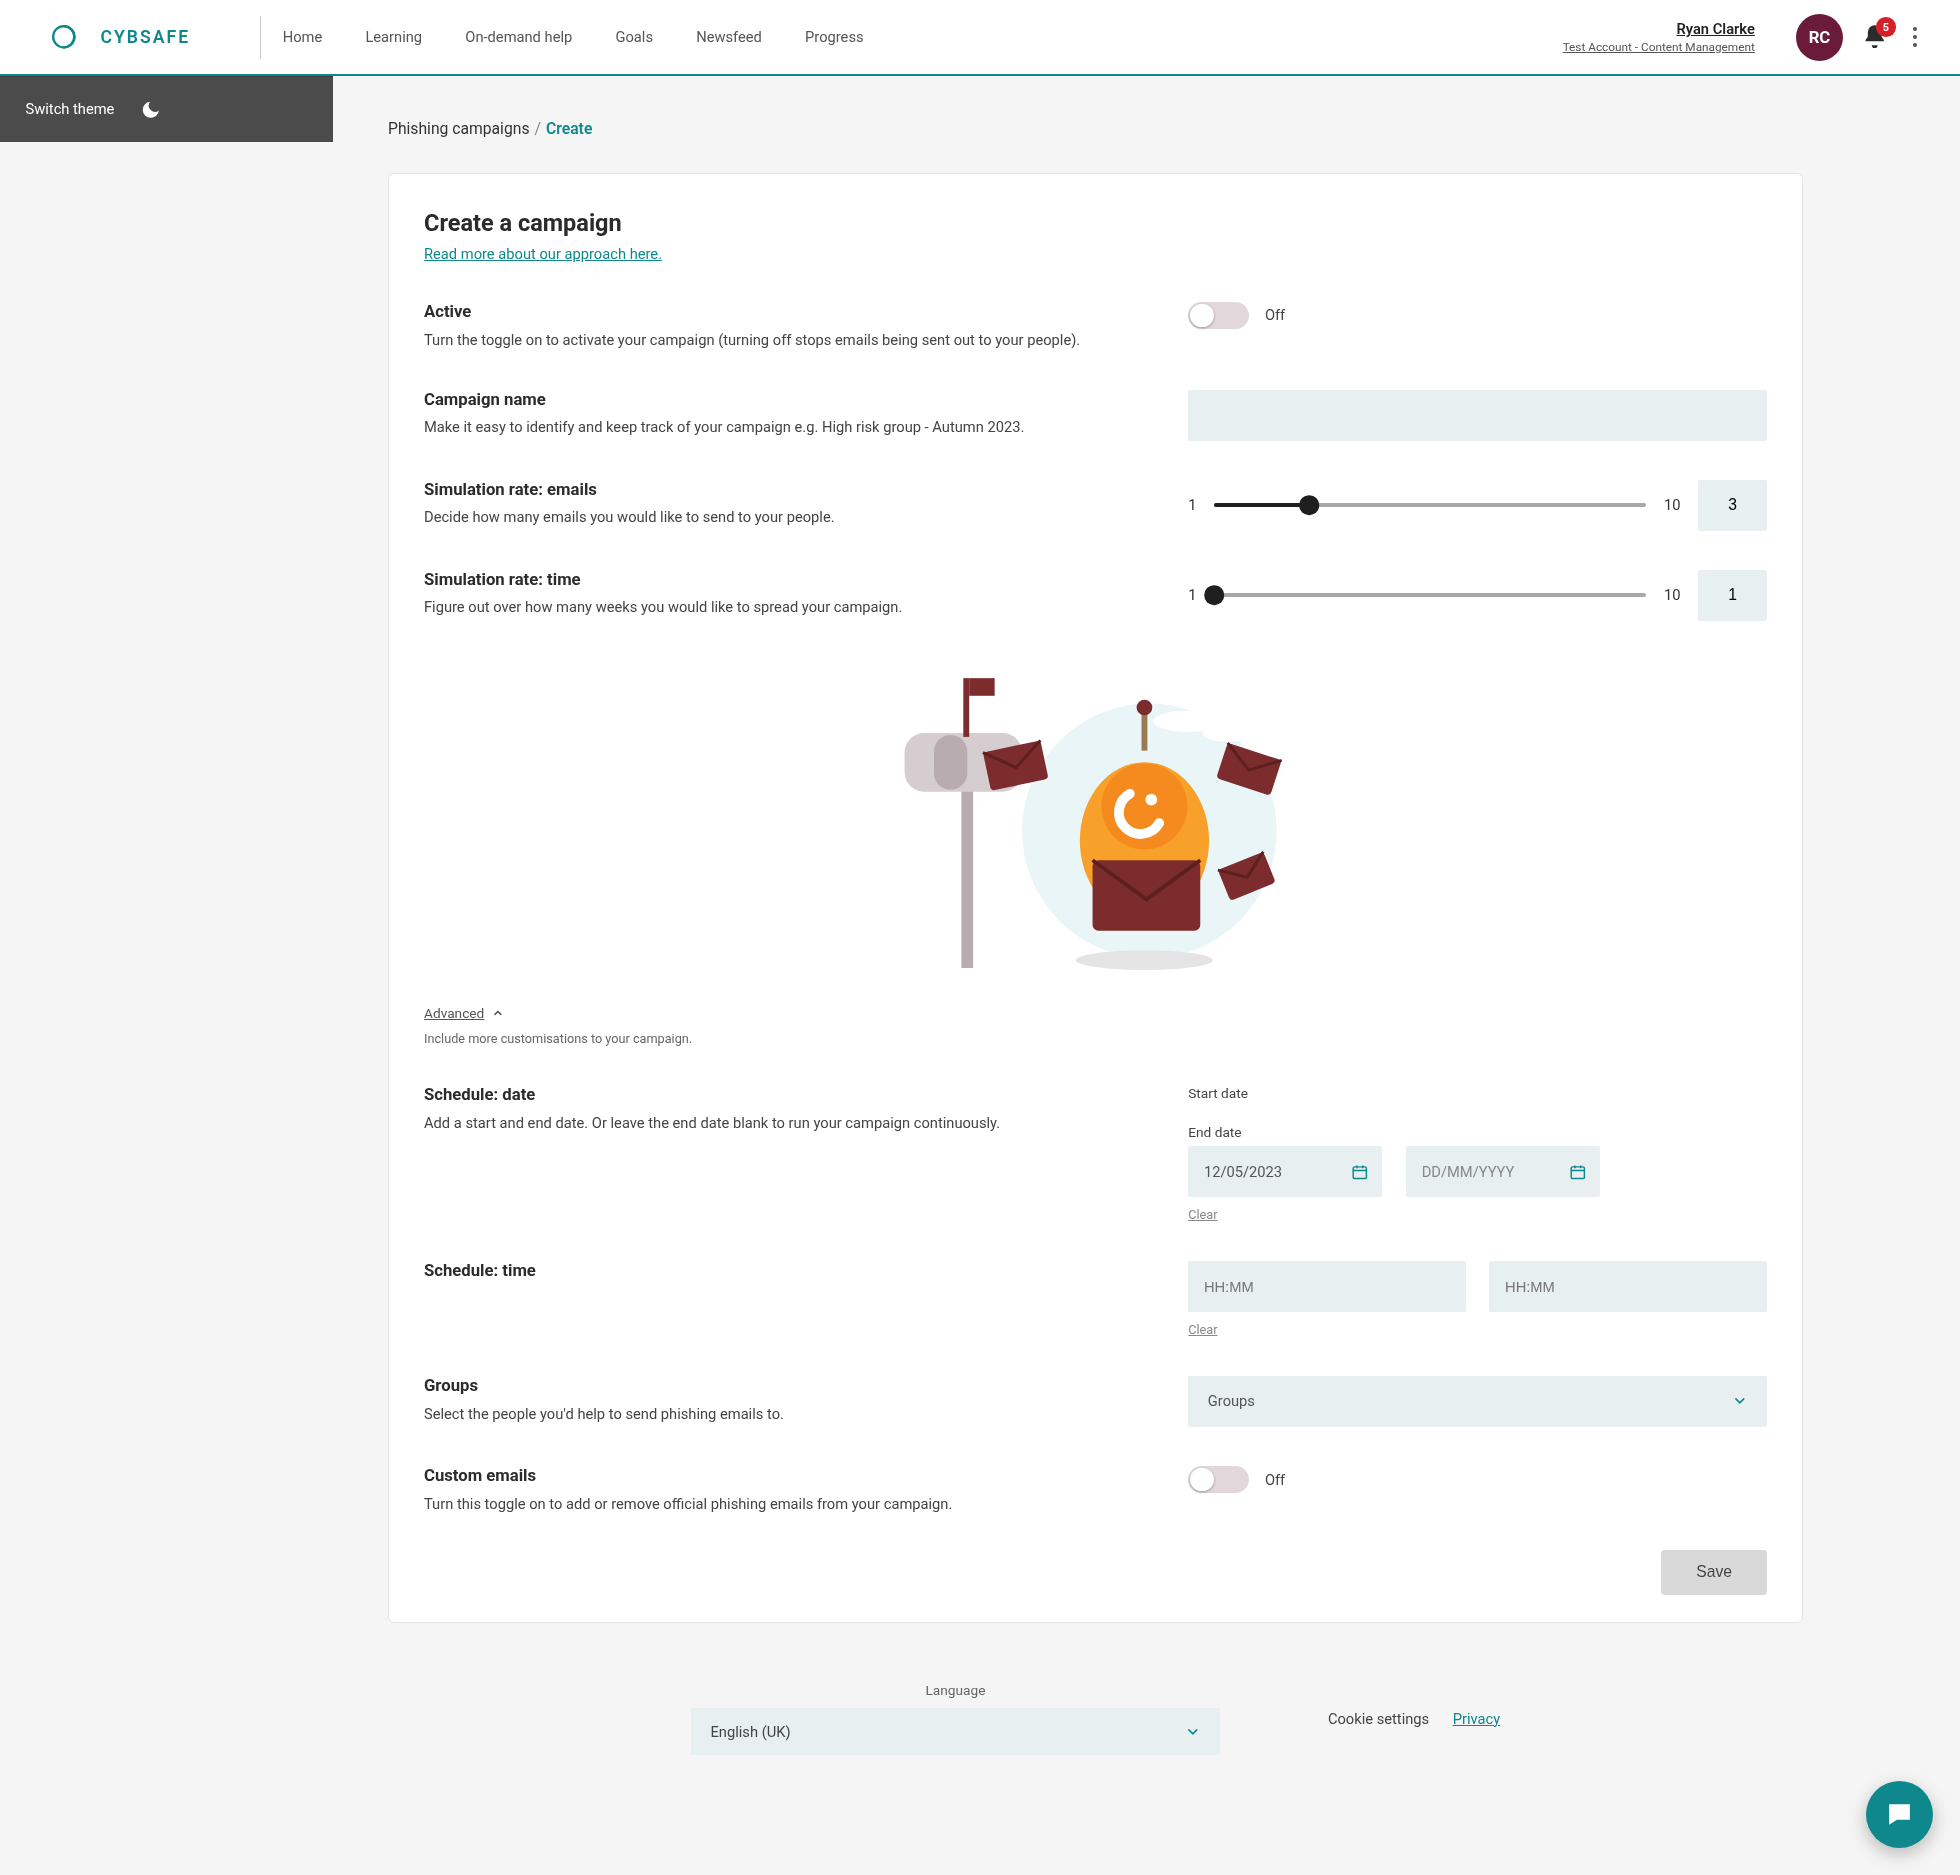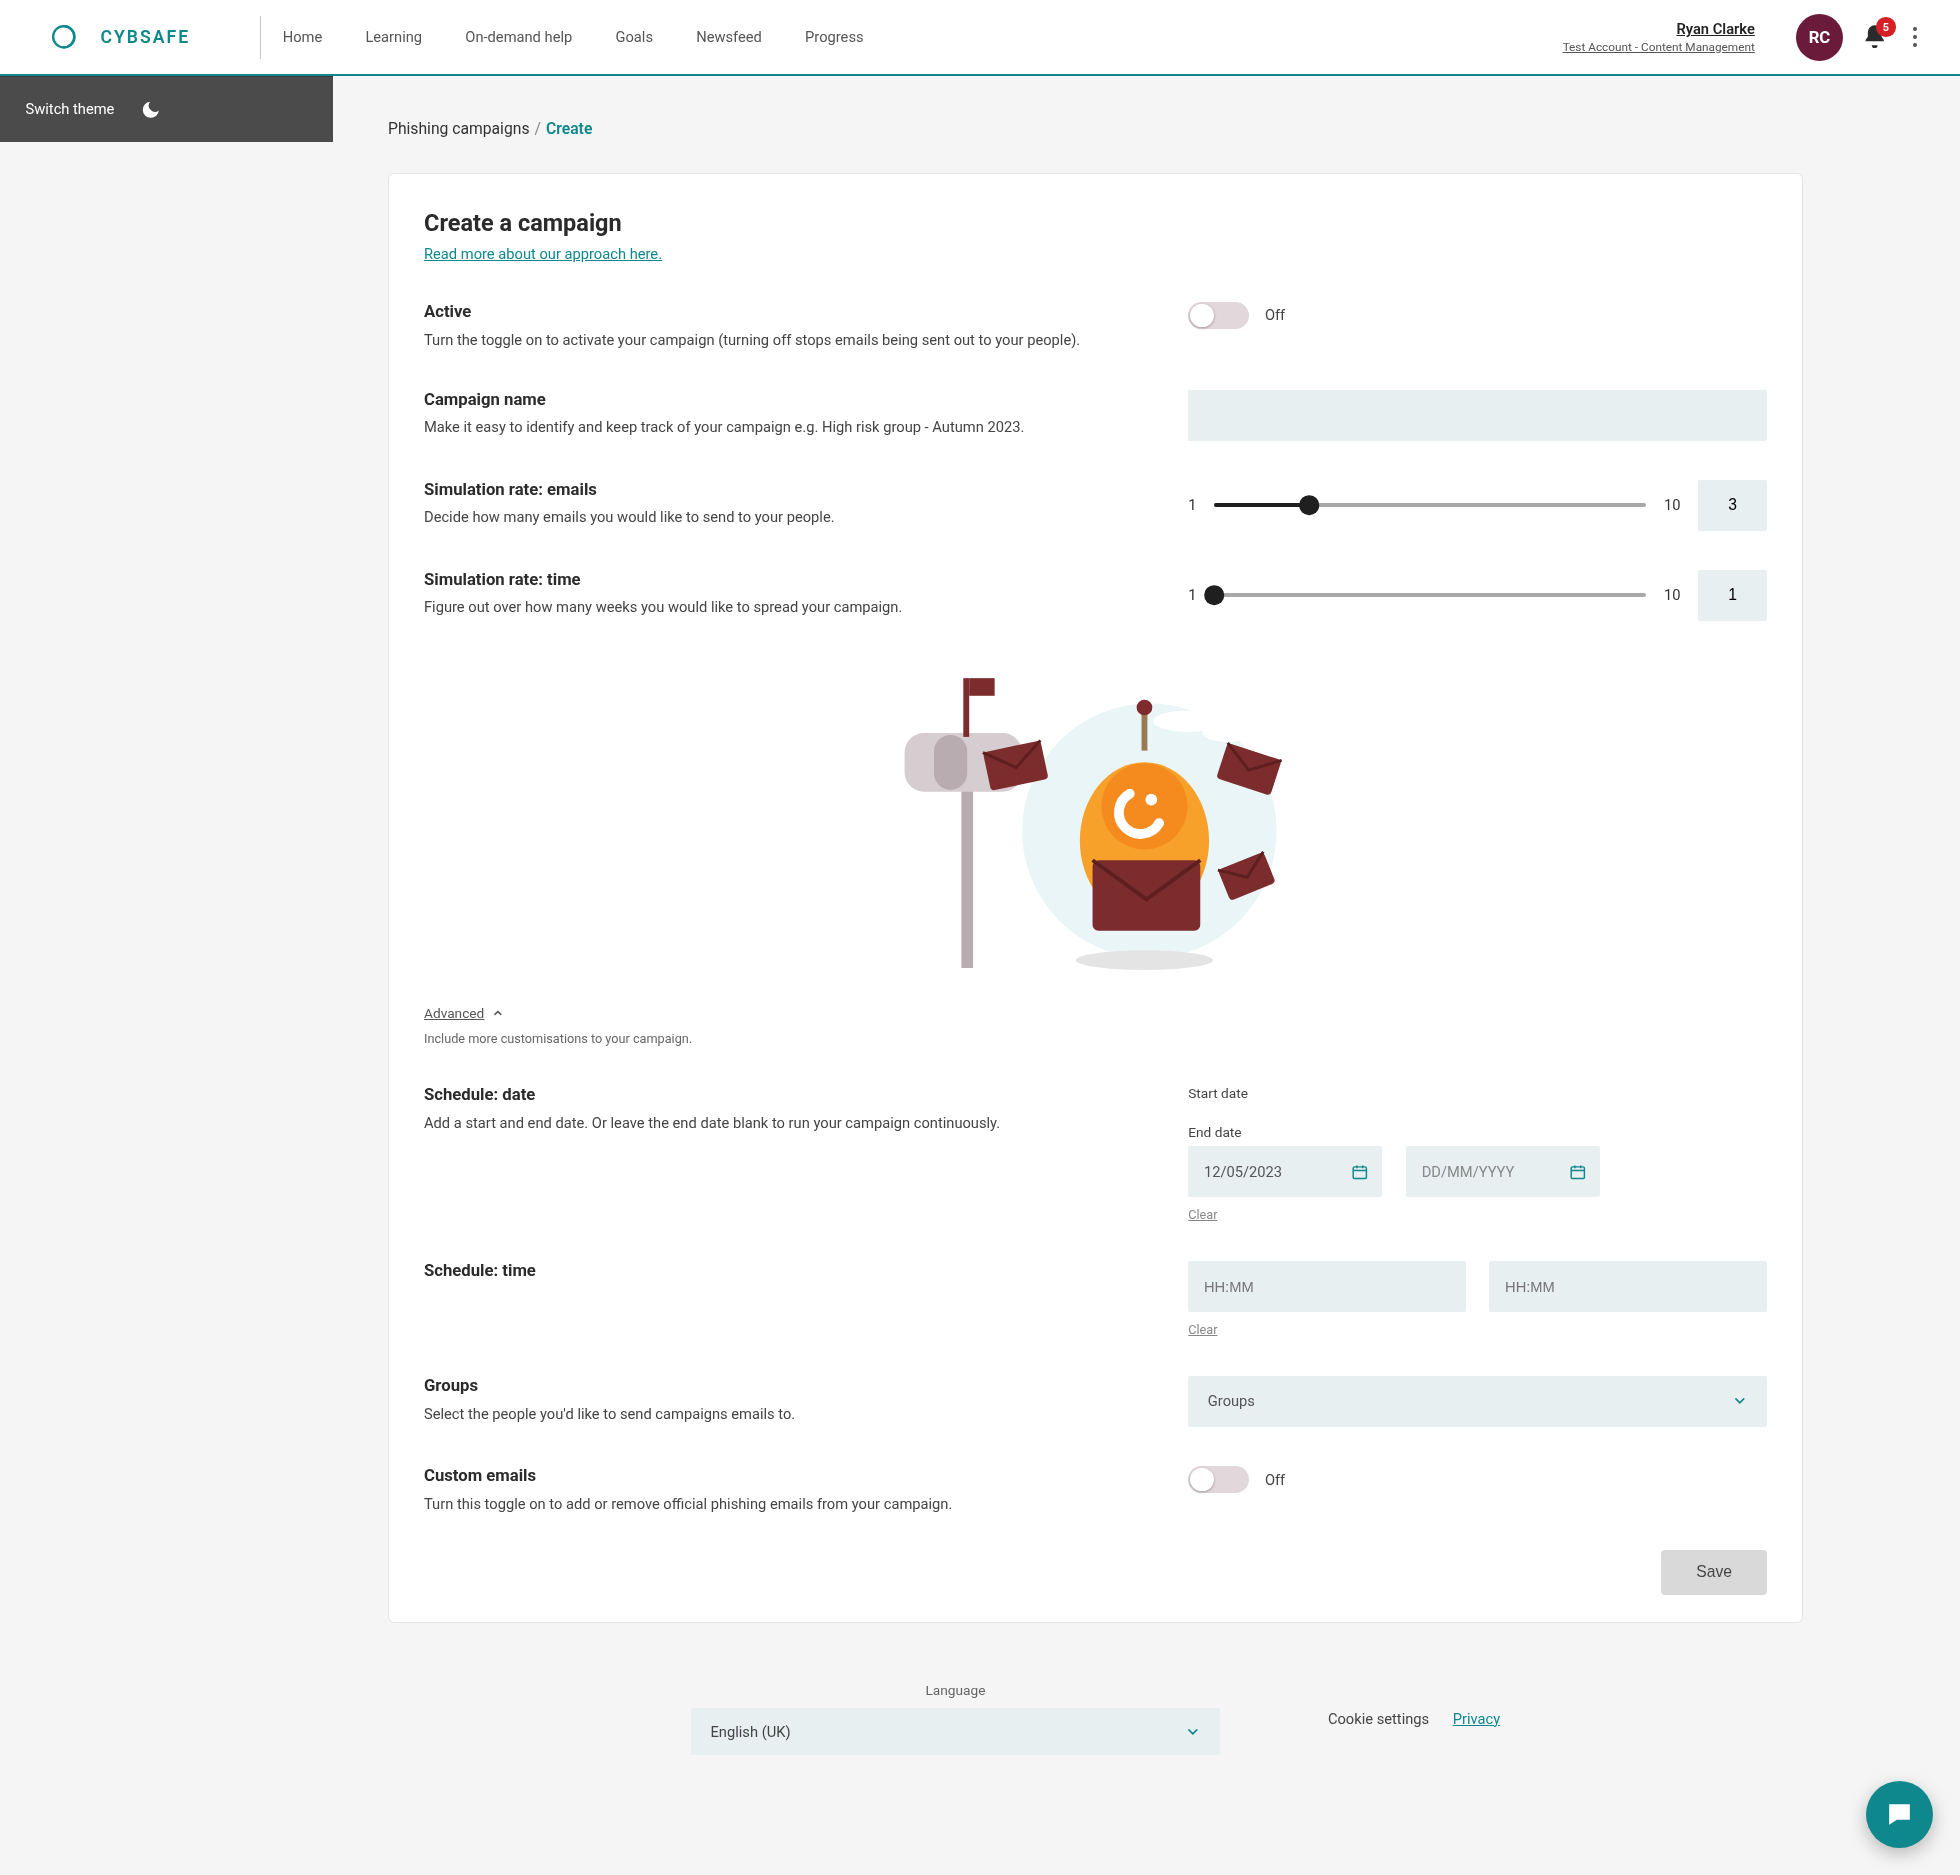--- a/index.html
+++ b/index.html
@@ -428,21 +428,21 @@
             <input class="txt" style="flex: 1 1 0%;" type="text" placeholder="HH:MM">
           </div>
           <div class="clear">Clear</div>
         </div>
       </div>
 
       
       <div class="row">
         <div class="left">
           <p class="field-title">Groups</p>
-          <p class="field-desc">Select the people you'd like to send campaigns emails to.</p>
+          <p class="field-desc">Select the people you'd help to send phishing emails to.</p>
         </div>
         <div class="right">
           <div class="select">
             <span>Groups</span>
             <svg width="15.7" height="15.7" viewBox="0 0 24 24">
               <path d="M6 9l6 6 6-6" fill="none" stroke="#0e888c" stroke-width="2.5" stroke-linecap="round"></path>
             </svg>
           </div>
         </div>
       </div>

